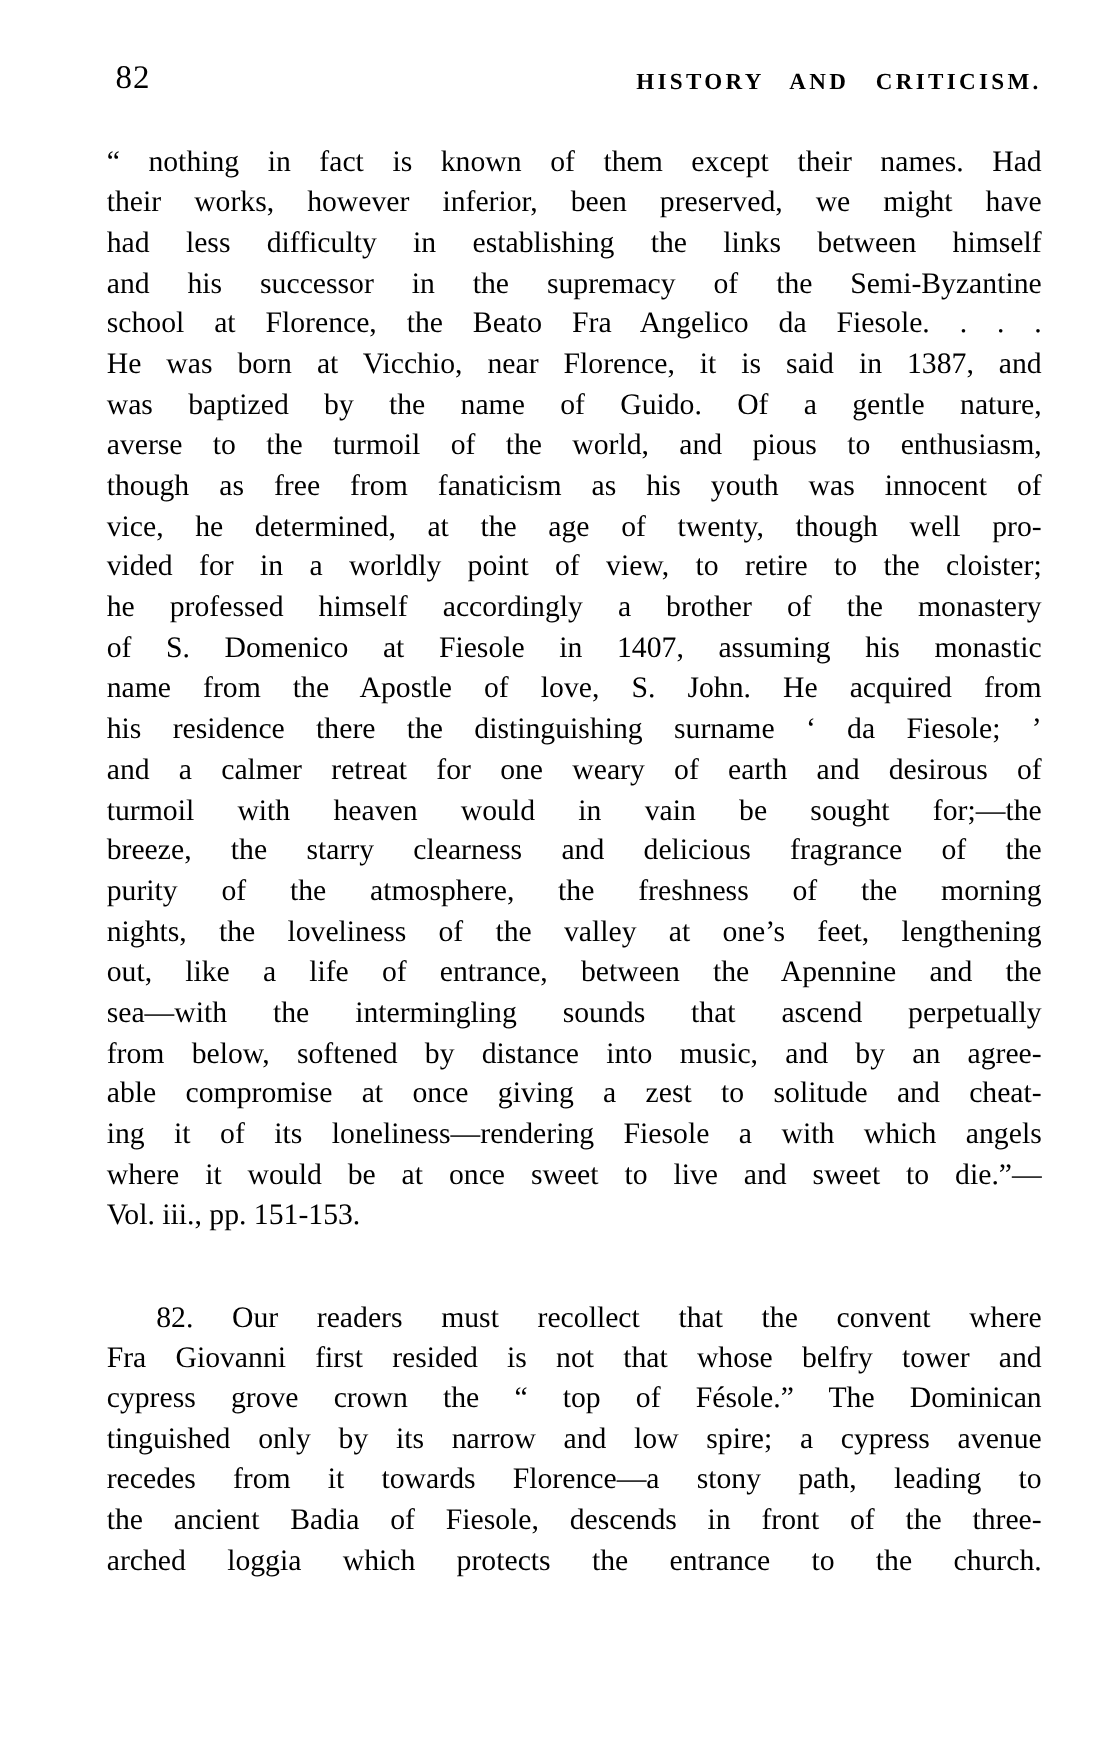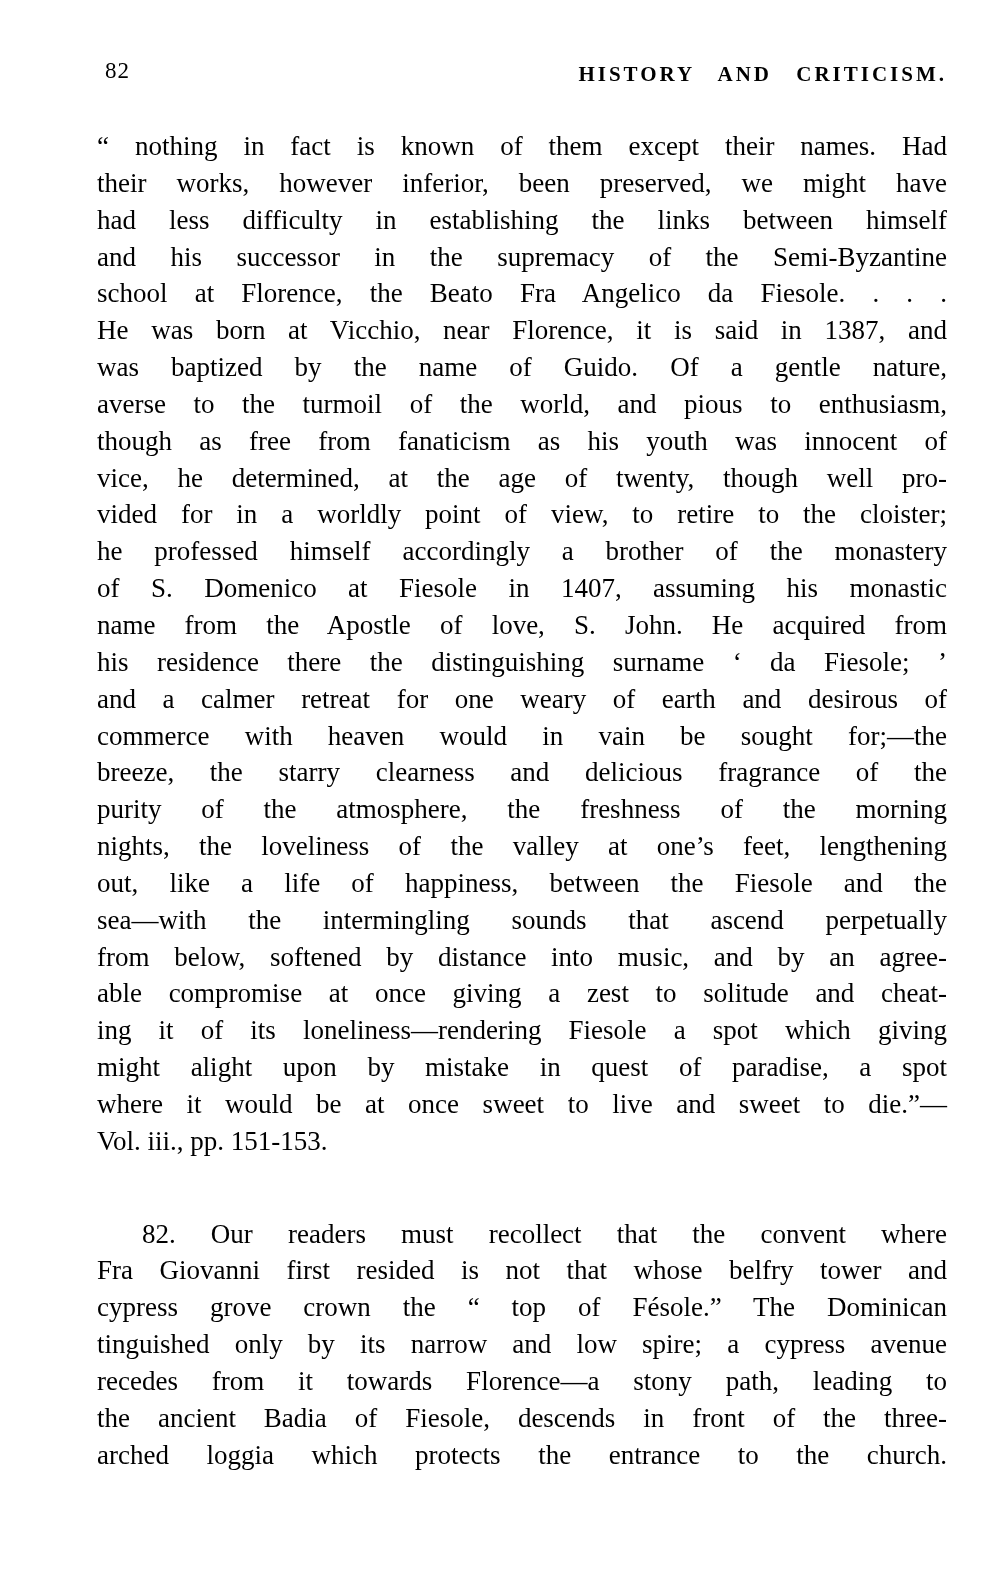--- a/index.html
+++ b/index.html
@@ -28,21 +28,21 @@
     top: 56px;
     left: 97px;
     width: 850px;
     height: 34px;
   }
 
   .page-number {
     position: absolute;
     left: 8px;
     top: 0;
-    font-size: 23px;
+    font-size: 30px;
     letter-spacing: 1px;
     line-height: 30px;
   }
 
   .running-title {
     display: block;
     text-align: right;
     font-size: 21px;
     font-weight: 700;
     letter-spacing: 3px;
@@ -102,30 +102,29 @@
         <div class="line">was baptized by the name of Guido.  Of a gentle nature,</div>
         <div class="line">averse to the turmoil of the world, and pious to enthusiasm,</div>
         <div class="line">though as free from fanaticism as his youth was innocent of</div>
         <div class="line">vice, he determined, at the age of twenty, though well pro-</div>
         <div class="line">vided for in a worldly point of view, to retire to the cloister;</div>
         <div class="line">he professed himself accordingly a brother of the monastery</div>
         <div class="line">of S. Domenico at Fiesole in 1407, assuming his monastic</div>
         <div class="line">name from the Apostle of love, S. John.  He acquired from</div>
         <div class="line">his residence there the distinguishing surname ‘ da Fiesole; ’</div>
         <div class="line">and a calmer retreat for one weary of earth and desirous of</div>
-        <div class="line">commerce with heaven would in vain be sought for;—the</div>
+        <div class="line">turmoil with heaven would in vain be sought for;—the</div>
         <div class="line">breeze, the starry clearness and delicious fragrance of the</div>
         <div class="line">purity of the atmosphere, the freshness of the morning</div>
         <div class="line">nights, the loveliness of the valley at one’s feet, lengthening</div>
-        <div class="line">out, like a life of happiness, between the Fiesole and the</div>
+        <div class="line">out, like a life of entrance, between the Apennine and the</div>
         <div class="line">sea—with the intermingling sounds that ascend perpetually</div>
         <div class="line">from below, softened by distance into music, and by an agree-</div>
         <div class="line">able compromise at once giving a zest to solitude and cheat-</div>
-        <div class="line">ing it of its loneliness—rendering Fiesole a spot which giving</div>
-        <div class="line">might alight upon by mistake in quest of paradise, a spot</div>
+        <div class="line">ing it of its loneliness—rendering Fiesole a with which angels</div>
         <div class="line">where it would be at once sweet to live and sweet to die.”—</div>
         <div class="line no-justify">Vol. iii., pp. 151-153.</div>
       </section>
     <section class="paragraph">
         <div class="line indent">82. Our readers must recollect that the convent where</div>
         <div class="line">Fra Giovanni first resided is not that whose belfry tower and</div>
         <div class="line">cypress grove crown the “ top of Fésole.”  The Dominican</div>
         <div class="line">tinguished only by its narrow and low spire; a cypress avenue</div>
         <div class="line">recedes from it towards Florence—a stony path, leading to</div>
         <div class="line">the ancient Badia of Fiesole, descends in front of the three-</div>

